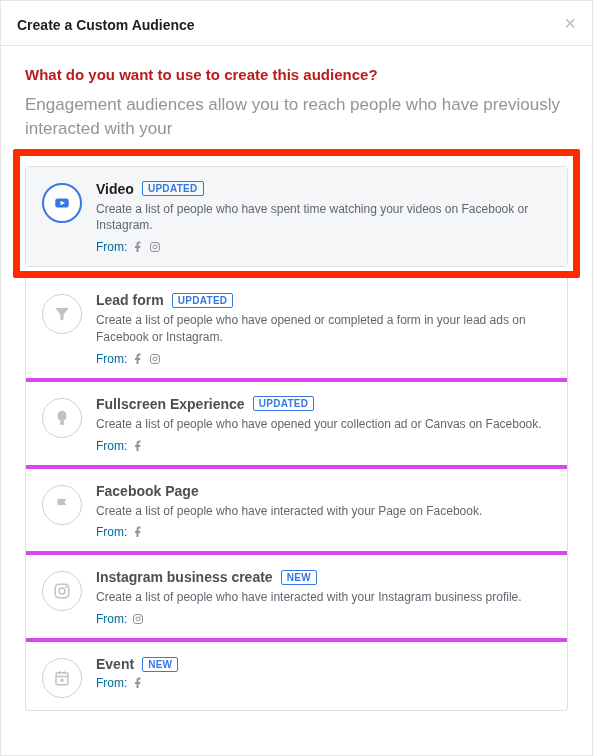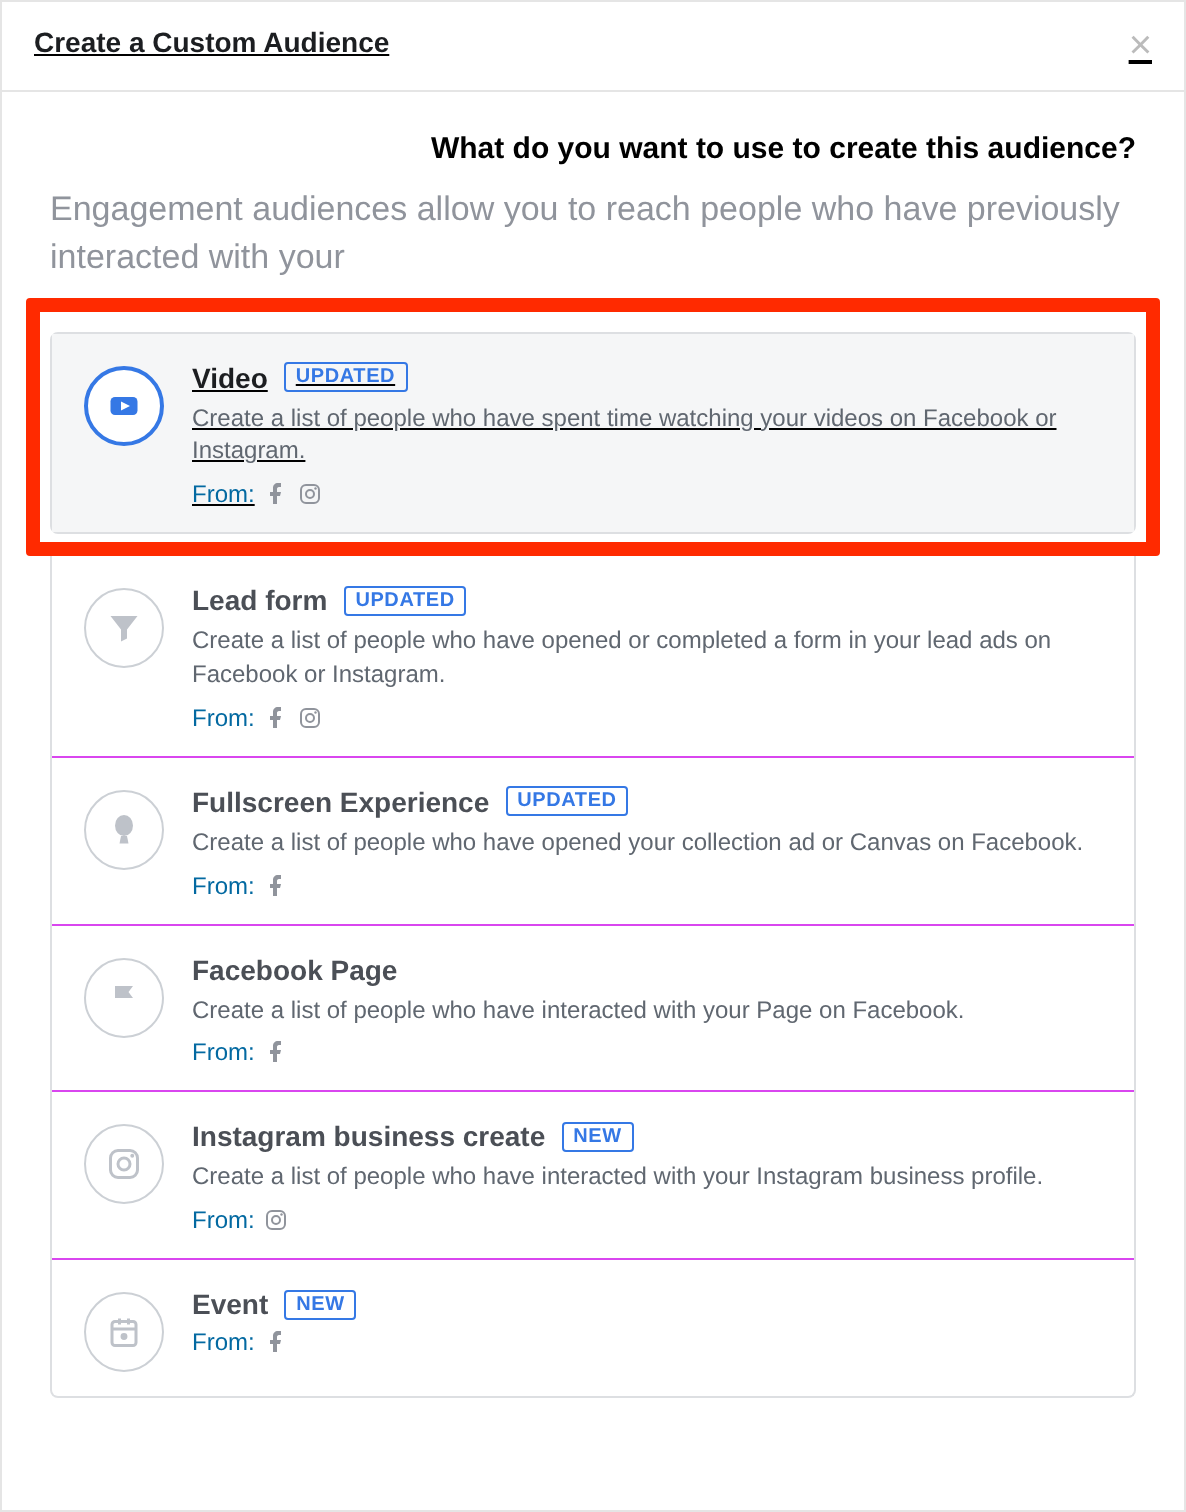--- a/index.html
+++ b/index.html
@@ -16,72 +16,69 @@
       border: 1px solid #e5e5e5;
       background: #fff;
       display: flex;
       flex-direction: column;
     }
     .modal-header {
       padding: 12px 16px;
       border-bottom: 1px solid #e5e5e5;
       display: flex;
       justify-content: space-between;
-      align-items: flex-start;
-      text-decoration: underline;
+      align-items: flex-end;
     }
     .modal-title {
       font-size: 14px;
       font-weight: bold;
       color: #1c1e21;
     }
     .close-btn {
       color: #bbb;
       font-size: 20px;
       line-height: 1;
       cursor: pointer;
       font-weight: normal;
     }
     .modal-body {
       padding: 20px 24px;
     }
     .question {
       font-size: 15px;
       font-weight: 600;
-      color: #000000;
+      color: #b91c1c;
       margin-bottom: 10px;
-      text-align: right;
     }
     .subtext {
       font-size: 17px;
       color: #90949c;
       line-height: 1.4;
       margin-bottom: 8px;
     }
     .highlight-wrapper {
       border: 7px solid #ff2a00;
       margin: 0 -12px 0 -12px;
       padding: 10px 5px 4px 5px;
       border-radius: 2px;
-      text-decoration: underline;
     }
     .options {
       border: 1px solid #dddfe2;
       border-radius: 4px;
       margin-top: 0;
     }
     .options.rest {
       border-top: none;
       border-top-left-radius: 0;
       border-top-right-radius: 0;
     }
     .option {
       display: flex;
       padding: 14px 16px 12px 16px;
-      border-bottom: 1px solid #d946ef;
+      border-bottom: 4px solid #d946ef;
       cursor: pointer;
       gap: 14px;
       align-items: flex-start;
     }
     .option:last-child { border-bottom: none; }
     .option.selected {
       background: #f5f6f7;
     }
     .icon-circle {
       width: 40px;

